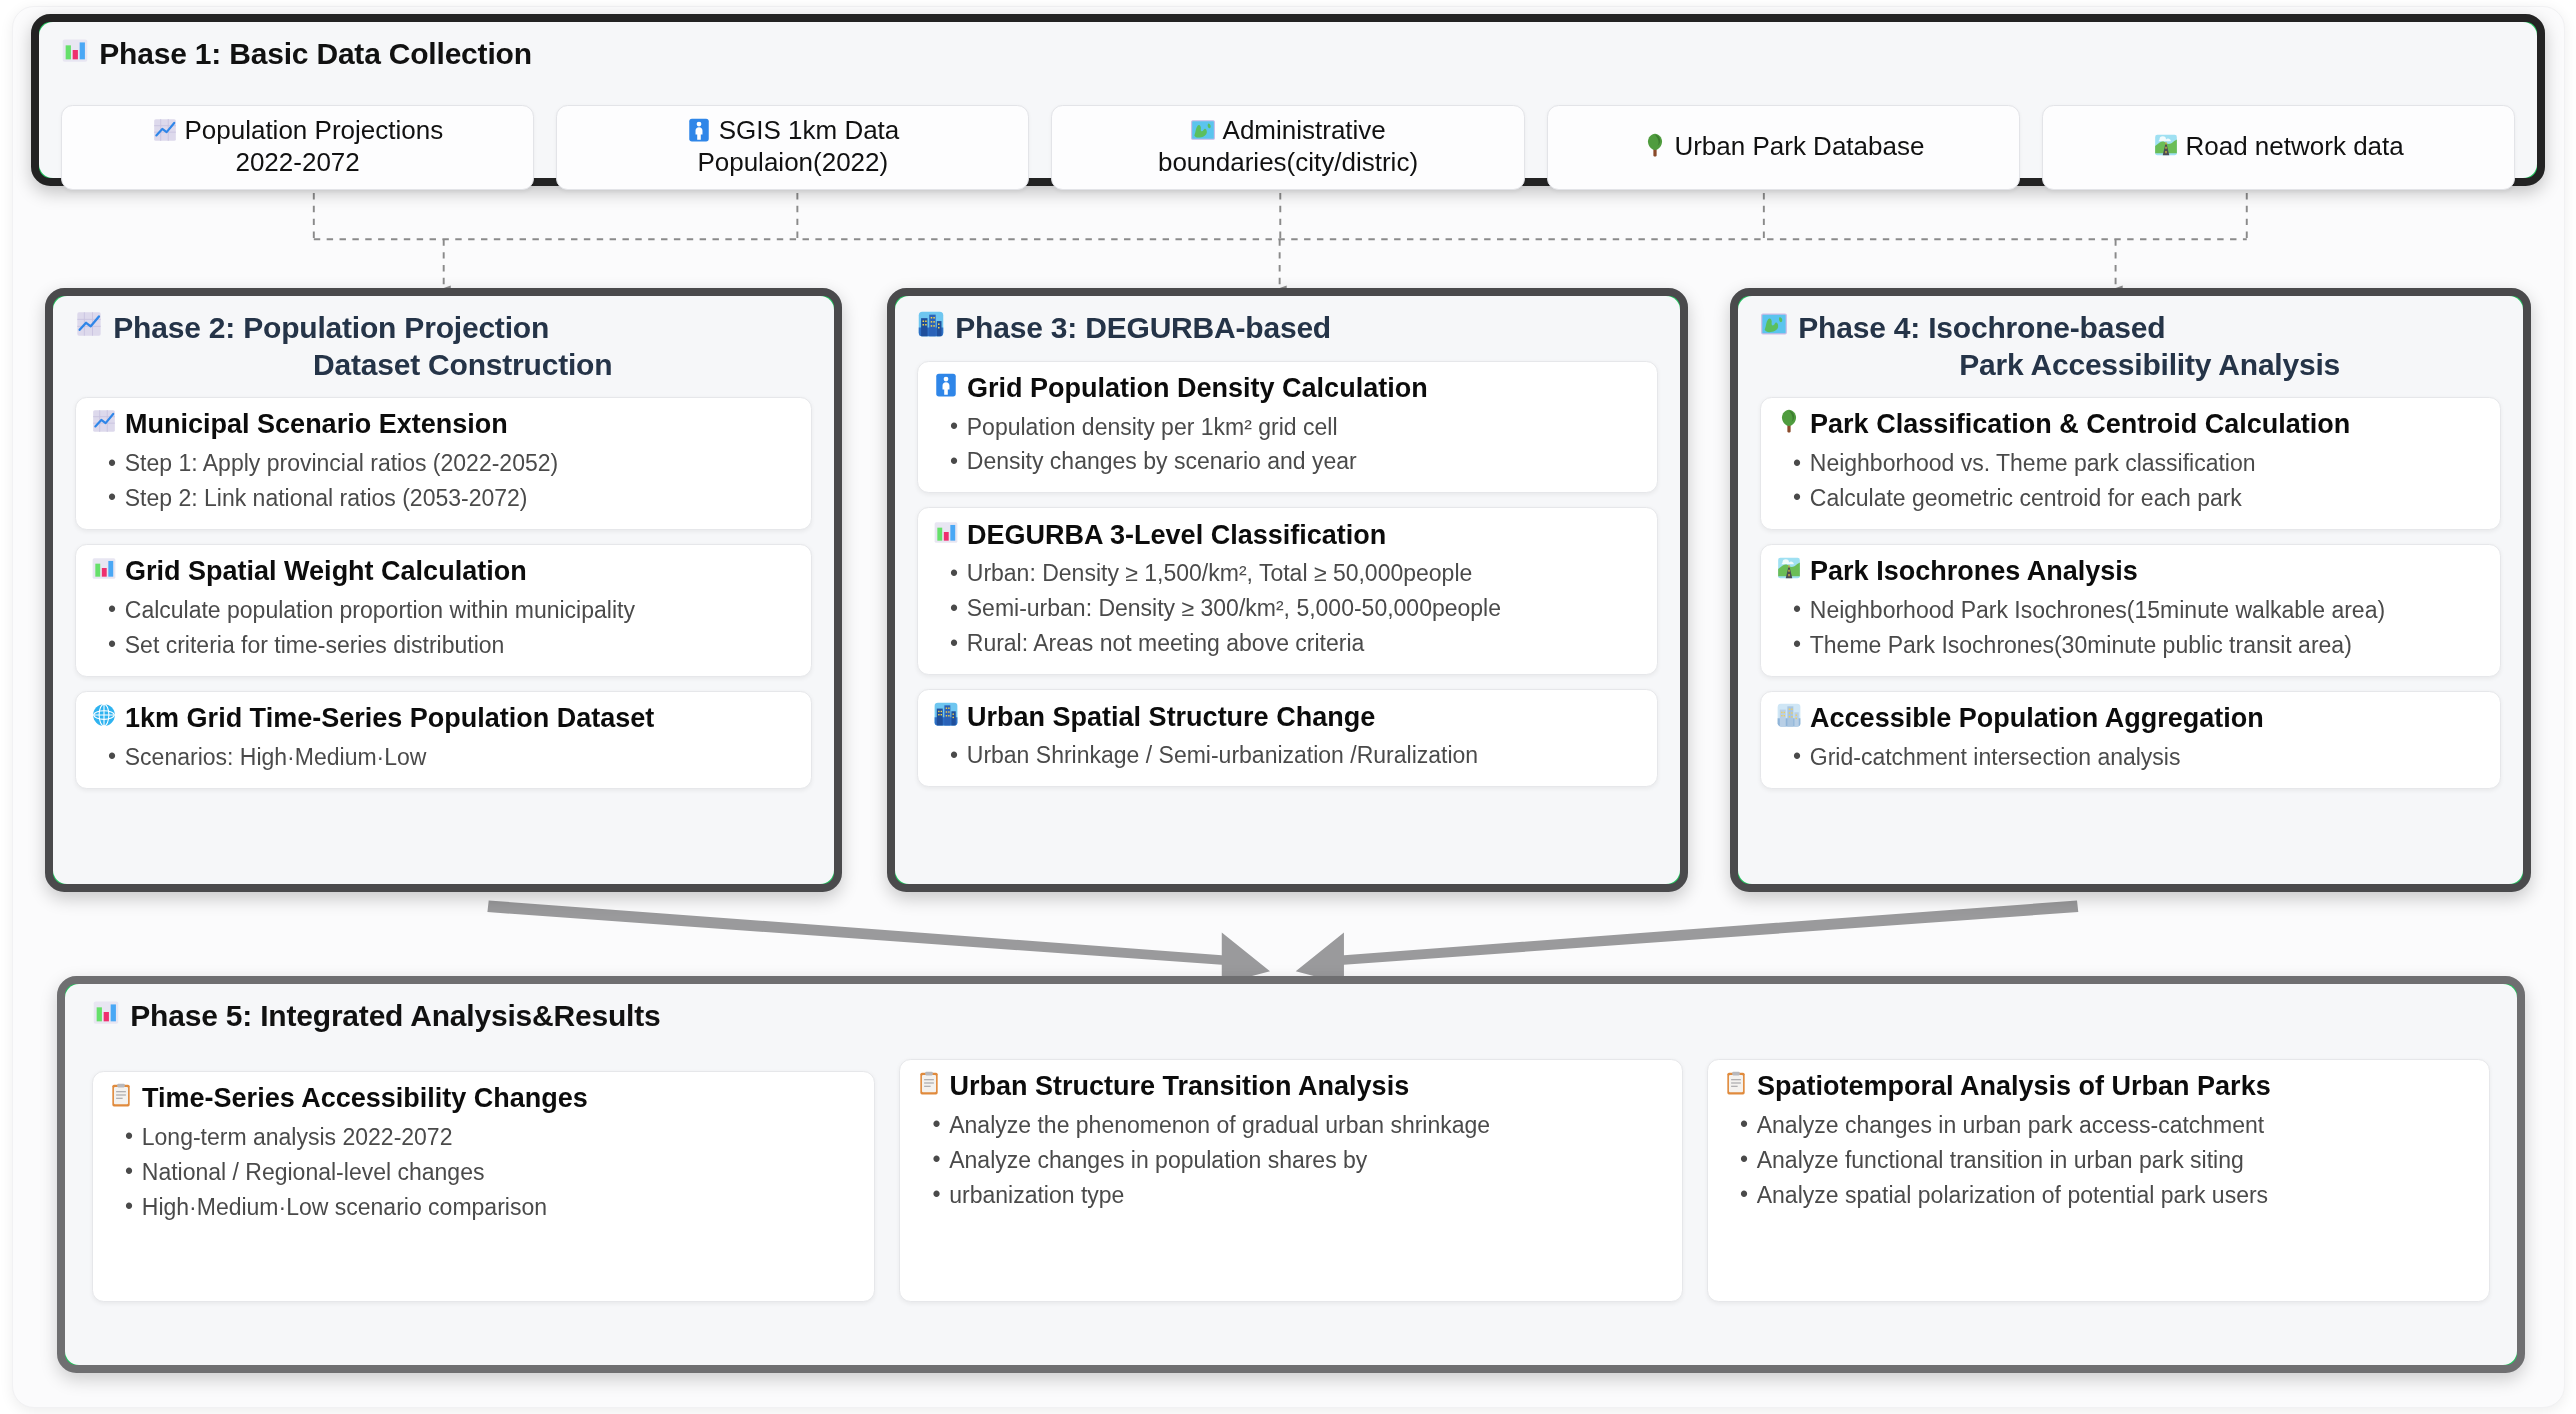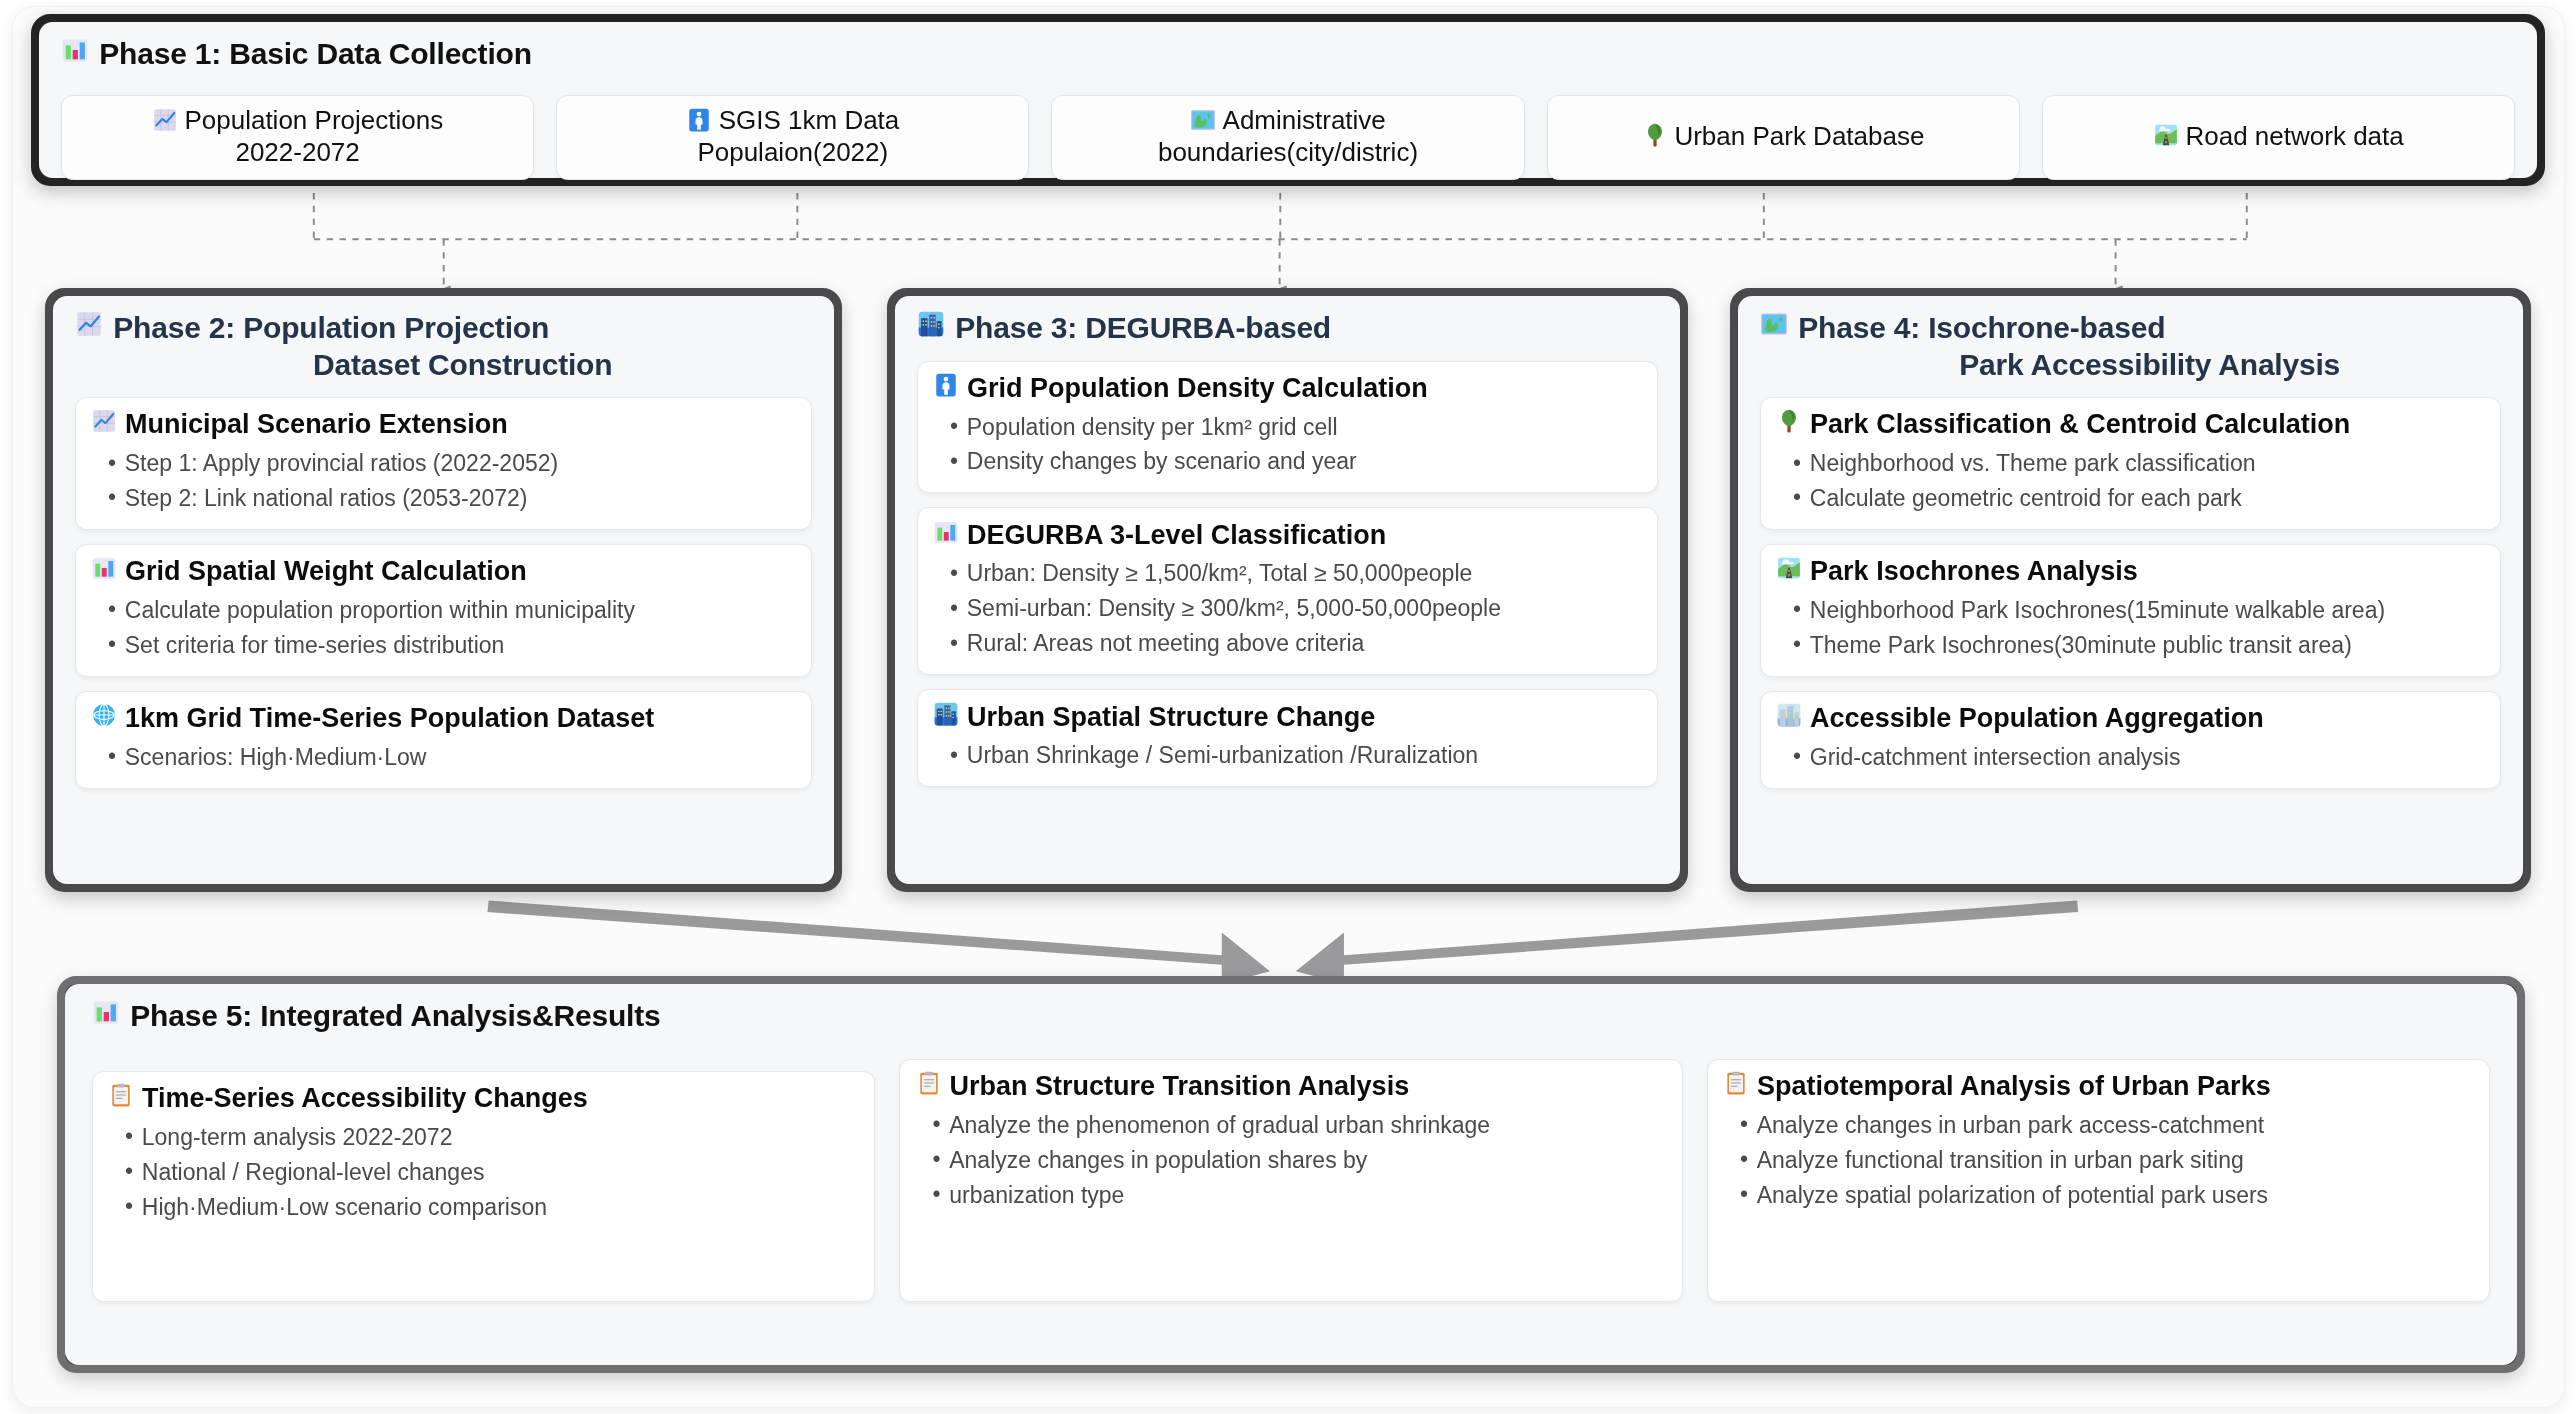--- a/index.html
+++ b/index.html
@@ -30,21 +30,21 @@
     height: 1402px;
     background: #fbfbfc;
     border: 1.9px solid #f1f1f3;
     border-radius: 22px;
     box-shadow: 0 3.9px 14px rgba(0,0,0,.07);
   }
 
   
   .phase {
     position: absolute;
-    background: #404040;
+    background: #22c55e;
     border-radius: 19.3px;
   }
   .phase-inner {
     position: absolute;
     inset: 0;
     border-radius: 14px;
     background: #f6f7f9;
     padding: 14px 22px 19.3px 22px;
   }
 
@@ -64,21 +64,21 @@
     letter-spacing: -0.2px;
   }
   .phase-title.navy { color: #253448; }
   .phase-title .ttext { display: block; }
   .phase-title .l2 { display: block; text-align: center; }
 
   
   .src-row {
     display: flex;
     gap: 22px;
-    margin-top: 22px;
+    margin-top: 32px;
   }
   .src-box {
     flex: 1 1 0;
     background: #fdfdfe;
     border: 1.3px solid #e3e4e8;
     border-radius: 11.6px;
     min-height: 85px;
     display: flex;
     align-items: center;
     justify-content: center;

